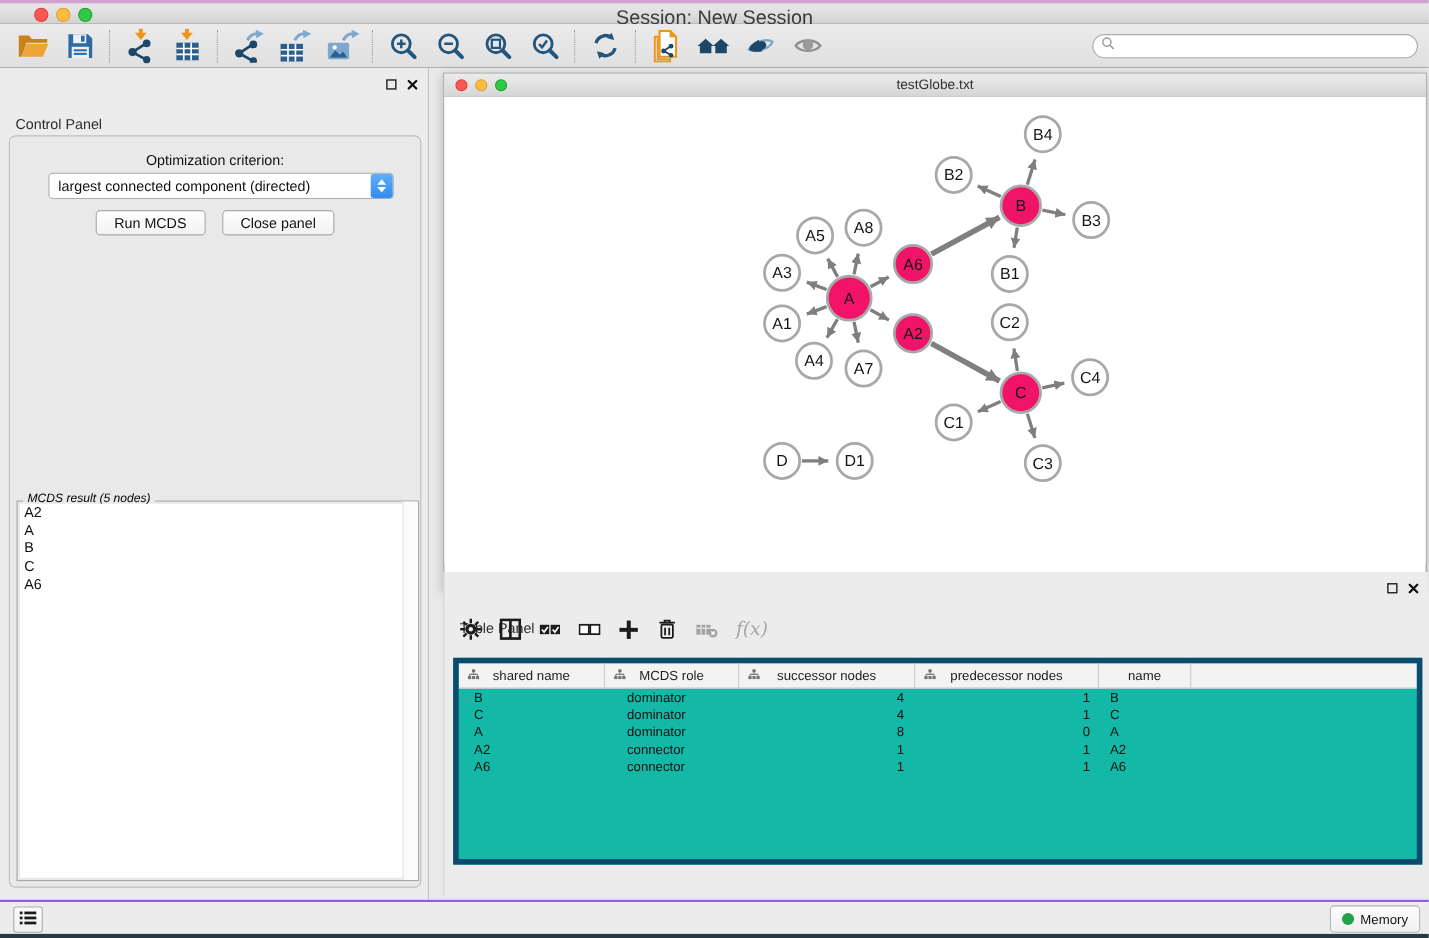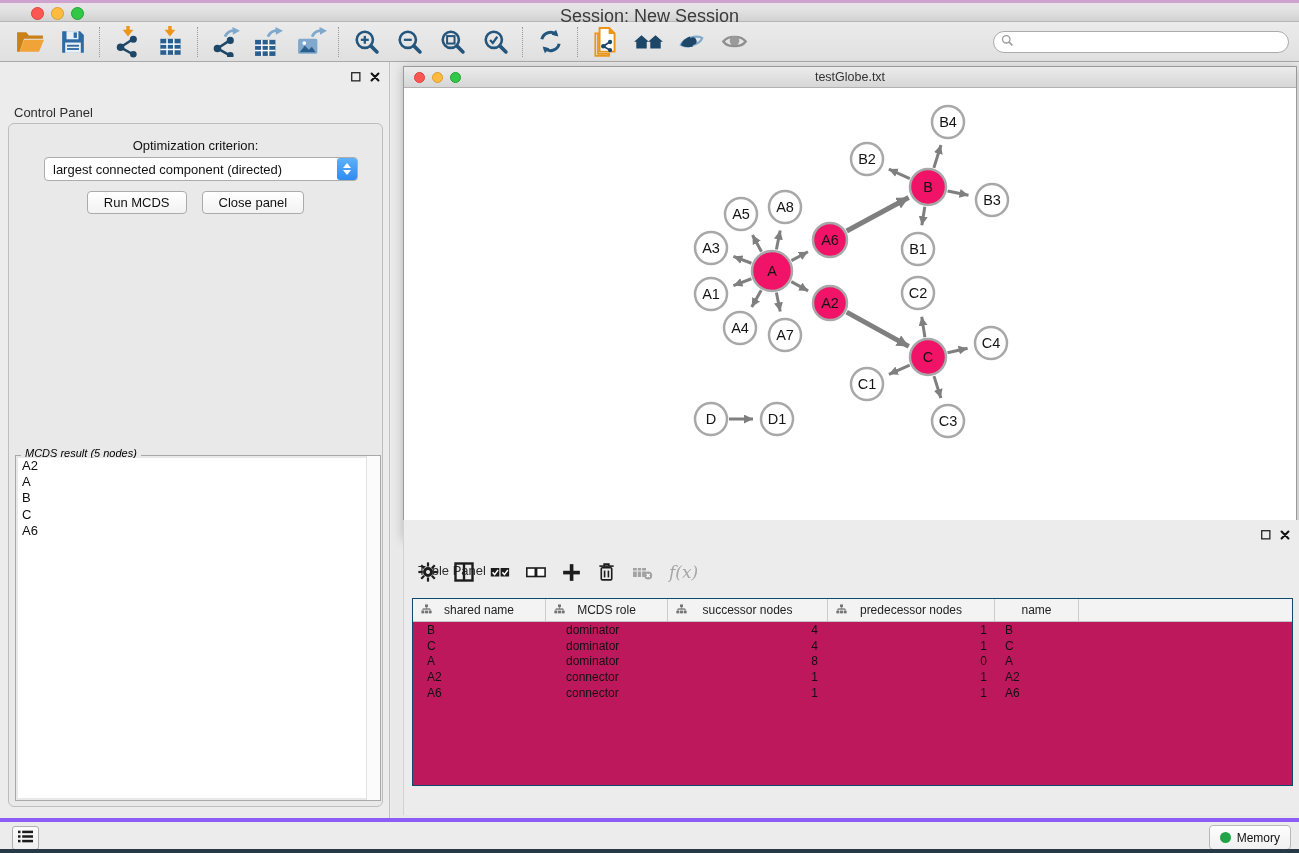--- a/index.html
+++ b/index.html
@@ -76,33 +76,33 @@
   .net-title{position:absolute;left:0;right:0;top:3px;text-align:center;font-size:12.5px;color:#333;}
   .net-canvas{position:relative;width:892px;height:424px;background:#fff;overflow:hidden;}
   .resize-grip{position:absolute;right:1px;bottom:1px;}
 
   
   .table-panel{position:absolute;left:12px;top:458px;width:896px;height:295px;background:#ececec;
     border-left:1px solid #d2d2d2;box-sizing:border-box;}
   .tp-toolbar{position:absolute;left:14px;top:33px;height:38px;display:flex;align-items:center;gap:16px;}
   .tbtn{background:none;border:none;padding:0;display:flex;align-items:center;justify-content:center;}
   .tbtn .fx{font-family:"DejaVu Serif",serif;font-style:italic;font-size:17px;color:#9e9e9e;}
-  .tbl{position:absolute;left:8px;top:78px;width:881px;height:188px;background:#be185d;border:1px solid #0c4a6e;
+  .tbl{position:absolute;left:8px;top:78px;width:881px;height:188px;background:#14b8a6;border:5px solid #0c4a6e;
     box-sizing:border-box;overflow:hidden;}
   .tbl-head{display:flex;height:22px;background:#f3f3f3;border-bottom:1px solid #c6c6c6;}
   .th{position:relative;box-sizing:border-box;border-right:1px solid #cccccc;font-size:12px;color:#222;
     display:flex;align-items:center;justify-content:center;}
   .th .hicon{position:absolute;left:8px;top:5px;display:flex;}
   .tr{display:flex;height:15.7px;align-items:center;}
   .td{box-sizing:border-box;font-size:12px;color:#111;white-space:nowrap;overflow:hidden;}
   .tp-tabs{position:absolute;left:0;right:0;top:269px;display:flex;justify-content:center;}
 
   
   .statusbar{position:absolute;left:0;top:818px;width:100%;height:31px;background:#ececec;
-    border-top:4px solid #8b5cf6;box-sizing:border-box;}
+    border-top:2px solid #8b5cf6;box-sizing:border-box;}
   .menu-btn{position:absolute;left:12px;top:4px;width:27px;height:24px;background:linear-gradient(180deg,#fcfcfc,#efefef);
     border:1px solid #b0b0b0;border-radius:3px;display:flex;align-items:center;justify-content:center;padding:0;}
   .memory-btn{position:absolute;right:8px;top:3px;height:25px;background:linear-gradient(180deg,#fdfdfd,#f0f0f0);
     border:1px solid #b8b8b8;border-radius:4px;display:flex;align-items:center;gap:6px;padding:0 10px;}
   .memory-dot{width:11px;height:11px;border-radius:50%;background:#21a447;}
   .memory-label{font-size:12px;color:#111;}
   .strip{position:absolute;left:0;top:849px;width:100%;height:4px;background:#253a44;}
 </style>
 </head>
 <body>

